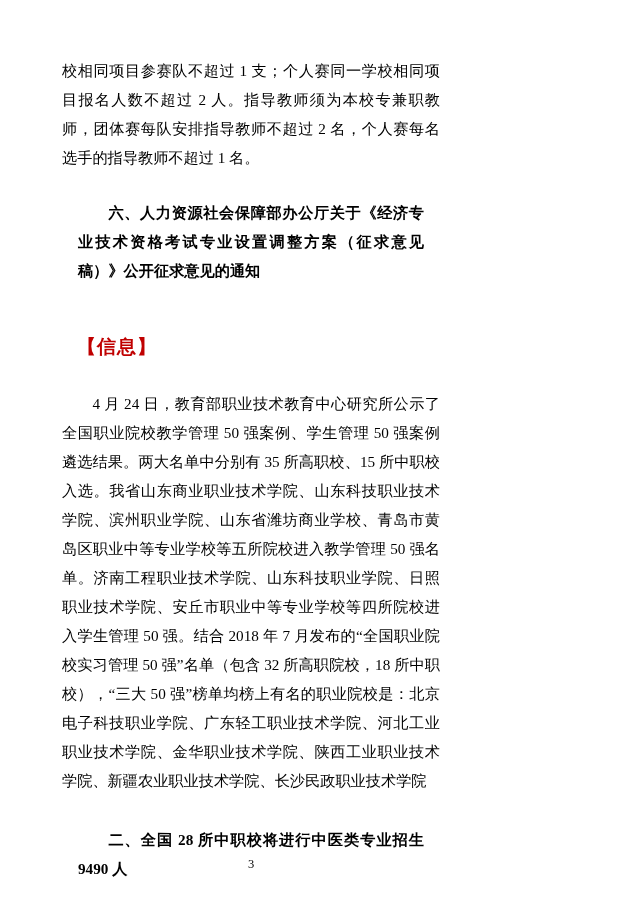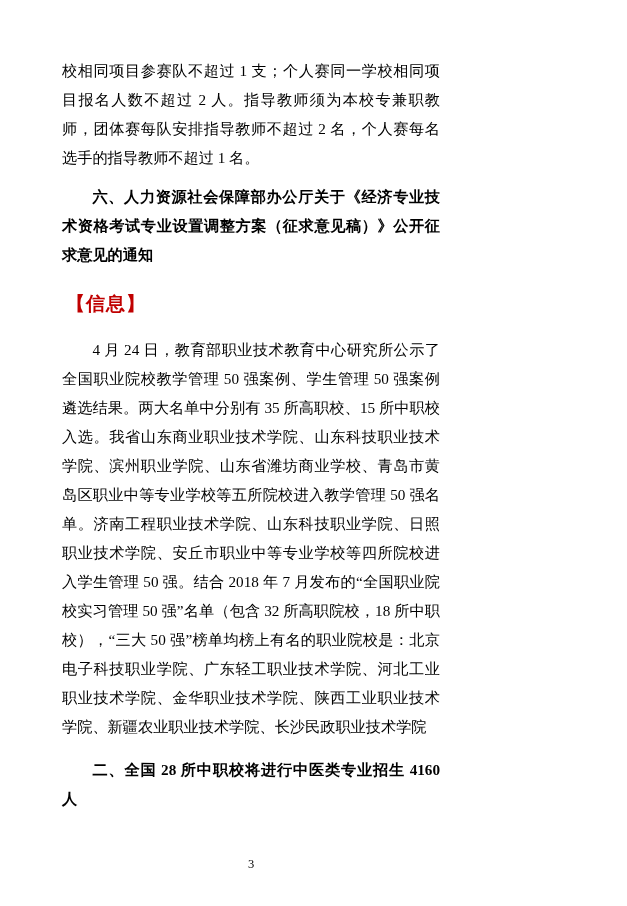--- a/index.html
+++ b/index.html
@@ -32,26 +32,26 @@
   .indent {
     text-indent: 2em;
   }
   .section-head {
     font-size: 15.2px;
     line-height: 29px;
     font-weight: bold;
     text-indent: 2em;
     text-align: justify;
     text-justify: inter-ideograph;
-    margin: 0;
+    margin: 16px;
   }
   .spacer-sm { height: 10px; }
   .spacer-md { height: 14px; }
   .info-banner {
-    margin: 4px;
+    margin: 15px;
     font-size: 19px;
     line-height: 34px;
     font-weight: bold;
     color: #c00000;
     letter-spacing: 1px;
   }
   .page-number {
     position: absolute;
     left: 0;
     right: 0;
@@ -78,16 +78,16 @@
 
   <p class="info-banner">【信息】</p>
 
   <div class="spacer-sm"></div>
 
 
   <p class="para indent">4 月 24 日，教育部职业技术教育中心研究所公示了全国职业院校教学管理 50 强案例、学生管理 50 强案例遴选结果。两大名单中分别有 35 所高职校、15 所中职校入选。我省山东商业职业技术学院、山东科技职业技术学院、滨州职业学院、山东省潍坊商业学校、青岛市黄岛区职业中等专业学校等五所院校进入教学管理 50 强名单。济南工程职业技术学院、山东科技职业学院、日照职业技术学院、安丘市职业中等专业学校等四所院校进入学生管理 50 强。结合 2018 年 7 月发布的“全国职业院校实习管理 50 强”名单（包含 32 所高职院校，18 所中职校），“三大 50 强”榜单均榜上有名的职业院校是：北京电子科技职业学院、广东轻工职业技术学院、河北工业职业技术学院、金华职业技术学院、陕西工业职业技术学院、新疆农业职业技术学院、长沙民政职业技术学院</p>
 
   <div class="spacer-md"></div>
 
-  <p class="section-head">二、全国 28 所中职校将进行中医类专业招生 4160 人</p>
+  <p class="section-head">二、全国 28 所中职校将进行中医类专业招生 9490 人</p>
 
   <div class="page-number">3</div>
 </div>
 
 </body></html>

